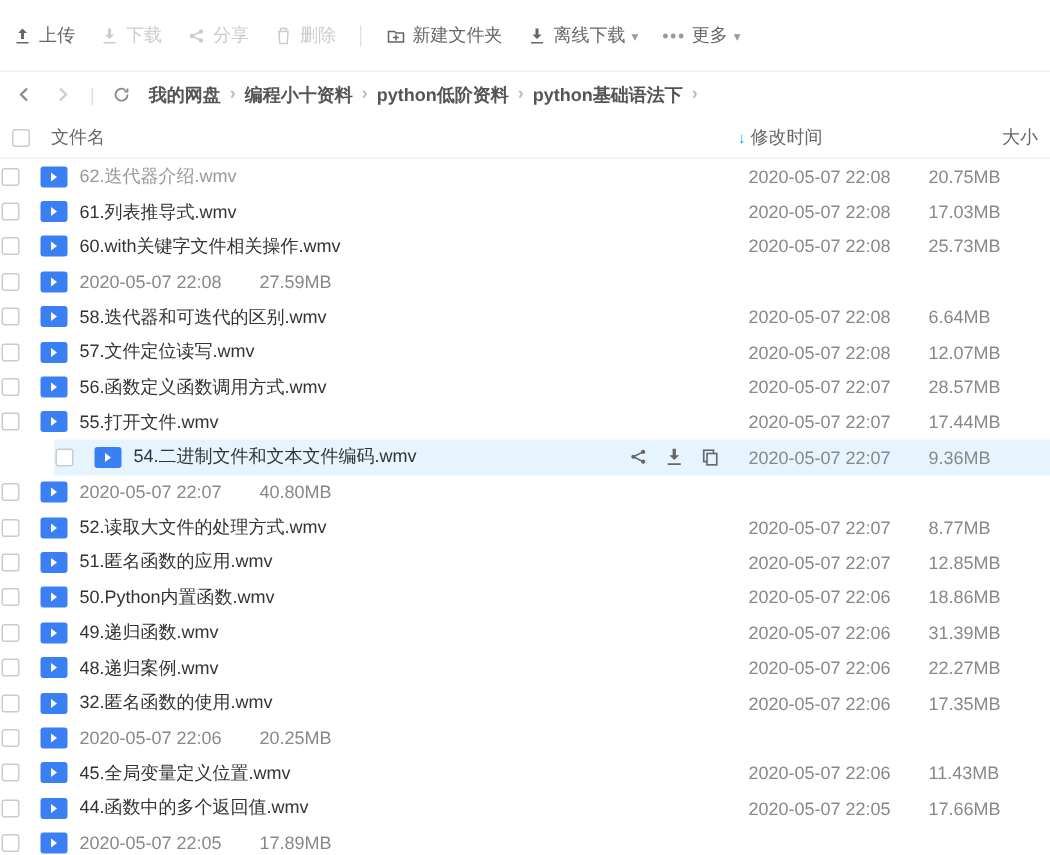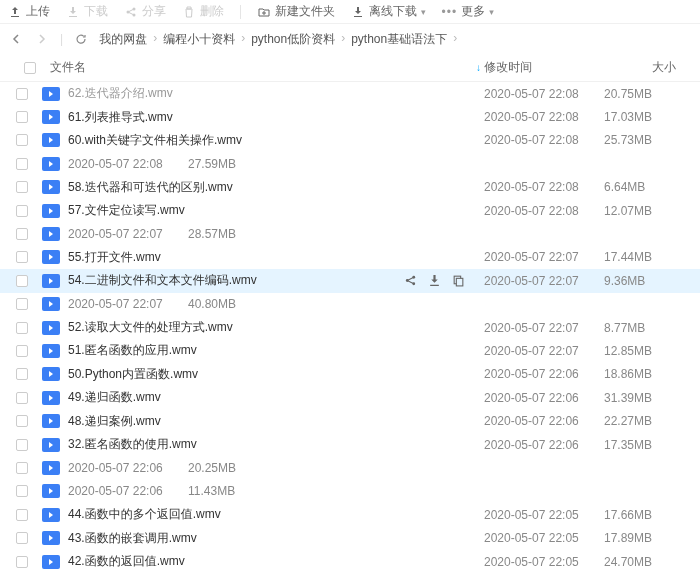--- a/index.html
+++ b/index.html
@@ -1,39 +1,39 @@
 <!DOCTYPE html>
 <html><head>
   <meta charset="utf-8">
   <style>
     * { margin: 0; padding: 0; box-sizing: border-box; }
     body { font-family: "Microsoft YaHei", Arial, sans-serif; font-size: 12px; color: #333; background: #fff; width: 700px; }
     
-    .toolbar { height: 24px; display: flex; align-items: center; padding: 0 8px; gap: 16px; border-bottom: 1px solid #f0f0f0; }
+    .toolbar { height: 48px; display: flex; align-items: center; padding: 0 8px; gap: 16px; border-bottom: 1px solid #f0f0f0; }
     .toolbar-item { display: flex; align-items: center; gap: 4px; color: #666; cursor: pointer; font-size: 12px; }
     .toolbar-item.disabled { color: #ccc; }
     .toolbar-icon { width: 14px; height: 14px; display: inline-flex; align-items: center; justify-content: center; }
     .divider { width: 1px; height: 14px; background: #e5e5e5; }
     
     .nav-row { height: 30px; display: flex; align-items: center; padding: 0 8px; gap: 10px; font-size: 12px; color: #555; }
     .nav-btn { width: 16px; height: 16px; display: inline-flex; align-items: center; justify-content: center; color: #888; cursor: pointer; }
-    .breadcrumb { display: flex; gap: 6px; }
+    .breadcrumb { display: flex; gap: 6px; font-weight: bold; }
     .crumb { color: #555; cursor: pointer; }
     .crumb-sep { color: #bbb; }
     
-    .header-row { height: 28px; display: flex; align-items: center; border-bottom: 1px solid #f0f0f0; padding: 0 24px; color: #666; font-size: 12px; }
+    .header-row { height: 28px; display: flex; align-items: center; border-bottom: 1px solid #f0f0f0; padding: 0 8px; color: #666; font-size: 12px; }
     .col-check { width: 26px; }
     .col-name { flex: 1; display: flex; align-items: center; gap: 6px; }
     .col-time { width: 120px; text-align: left; }
     .col-size { width: 80px; text-align: right; }
     .sort-arrow { color: #06a7ff; font-size: 10px; }
     
     .file-list { }
-    .file-row { height: 23.4px; display: flex; align-items: center; padding: 0 16px; font-size: 12px; color: #333; }
-    .file-row.selected { background: #e5f4ff; }
+    .file-row { height: 23.4px; display: flex; align-items: center; padding: 0 1px; font-size: 12px; color: #333; }
+    .file-row.selected { background: #e5f4ff; margin-left: 36px; }
     .file-row.first-cut { color: #999; }
     .checkbox { width: 12px; height: 12px; border: 1px solid #ccc; border-radius: 2px; background: #fff; }
     .file-icon { width: 18px; height: 14px; background: #3b7ff5; border-radius: 2px; margin-right: 8px; display: inline-flex; align-items: center; justify-content: center; position: relative; }
     .file-icon::after { content: ""; position: absolute; width: 0; height: 0; border-left: 4px solid #fff; border-top: 3px solid transparent; border-bottom: 3px solid transparent; }
     .file-name { flex: 1; white-space: nowrap; overflow: hidden; text-overflow: ellipsis; }
     .row-actions { display: none; gap: 10px; margin-right: 18px; color: #666; }
     .file-row.selected .row-actions { display: flex; }
     .row-action-icon { width: 14px; height: 14px; cursor: pointer; }
     .file-time { width: 120px; color: #888; }
     .file-size { width: 80px; color: #888; }
@@ -208,20 +208,21 @@
     <span class="file-name">57.文件定位读写.wmv</span>
 
     <span class="file-time">2020-05-07 22:08</span>
     <span class="file-size">12.07MB</span>
   </div>
     <div class="file-row">
     <div class="col-check">
         <div class="checkbox"></div>
       </div>
     <span class="file-icon"></span>
+    <span class="file-name">56.函数定义函数调用方式.wmv</span>
 
     <span class="file-time">2020-05-07 22:07</span>
     <span class="file-size">28.57MB</span>
   </div>
     <div class="file-row">
     <div class="col-check">
         <div class="checkbox"></div>
       </div>
     <span class="file-icon"></span>
     <span class="file-name">55.打开文件.wmv</span>
@@ -335,40 +336,40 @@
     <span class="file-icon"></span>
 
     <span class="file-time">2020-05-07 22:06</span>
     <span class="file-size">20.25MB</span>
   </div>
     <div class="file-row">
     <div class="col-check">
         <div class="checkbox"></div>
       </div>
     <span class="file-icon"></span>
+    <span class="file-name">45.全局变量定义位置.wmv</span>
 
     <span class="file-time">2020-05-07 22:06</span>
     <span class="file-size">11.43MB</span>
   </div>
     <div class="file-row">
     <div class="col-check">
         <div class="checkbox"></div>
       </div>
     <span class="file-icon"></span>
     <span class="file-name">44.函数中的多个返回值.wmv</span>
 
     <span class="file-time">2020-05-07 22:05</span>
     <span class="file-size">17.66MB</span>
   </div>
     <div class="file-row">
     <div class="col-check">
         <div class="checkbox"></div>
       </div>
     <span class="file-icon"></span>
-    <span class="file-name">43.函数的嵌套调用.wmv</span>
 
     <span class="file-time">2020-05-07 22:05</span>
     <span class="file-size">17.89MB</span>
   </div>
     <div class="file-row">
     <div class="col-check">
         <div class="checkbox"></div>
       </div>
     <span class="file-icon"></span>
     <span class="file-name">42.函数的返回值.wmv</span>

